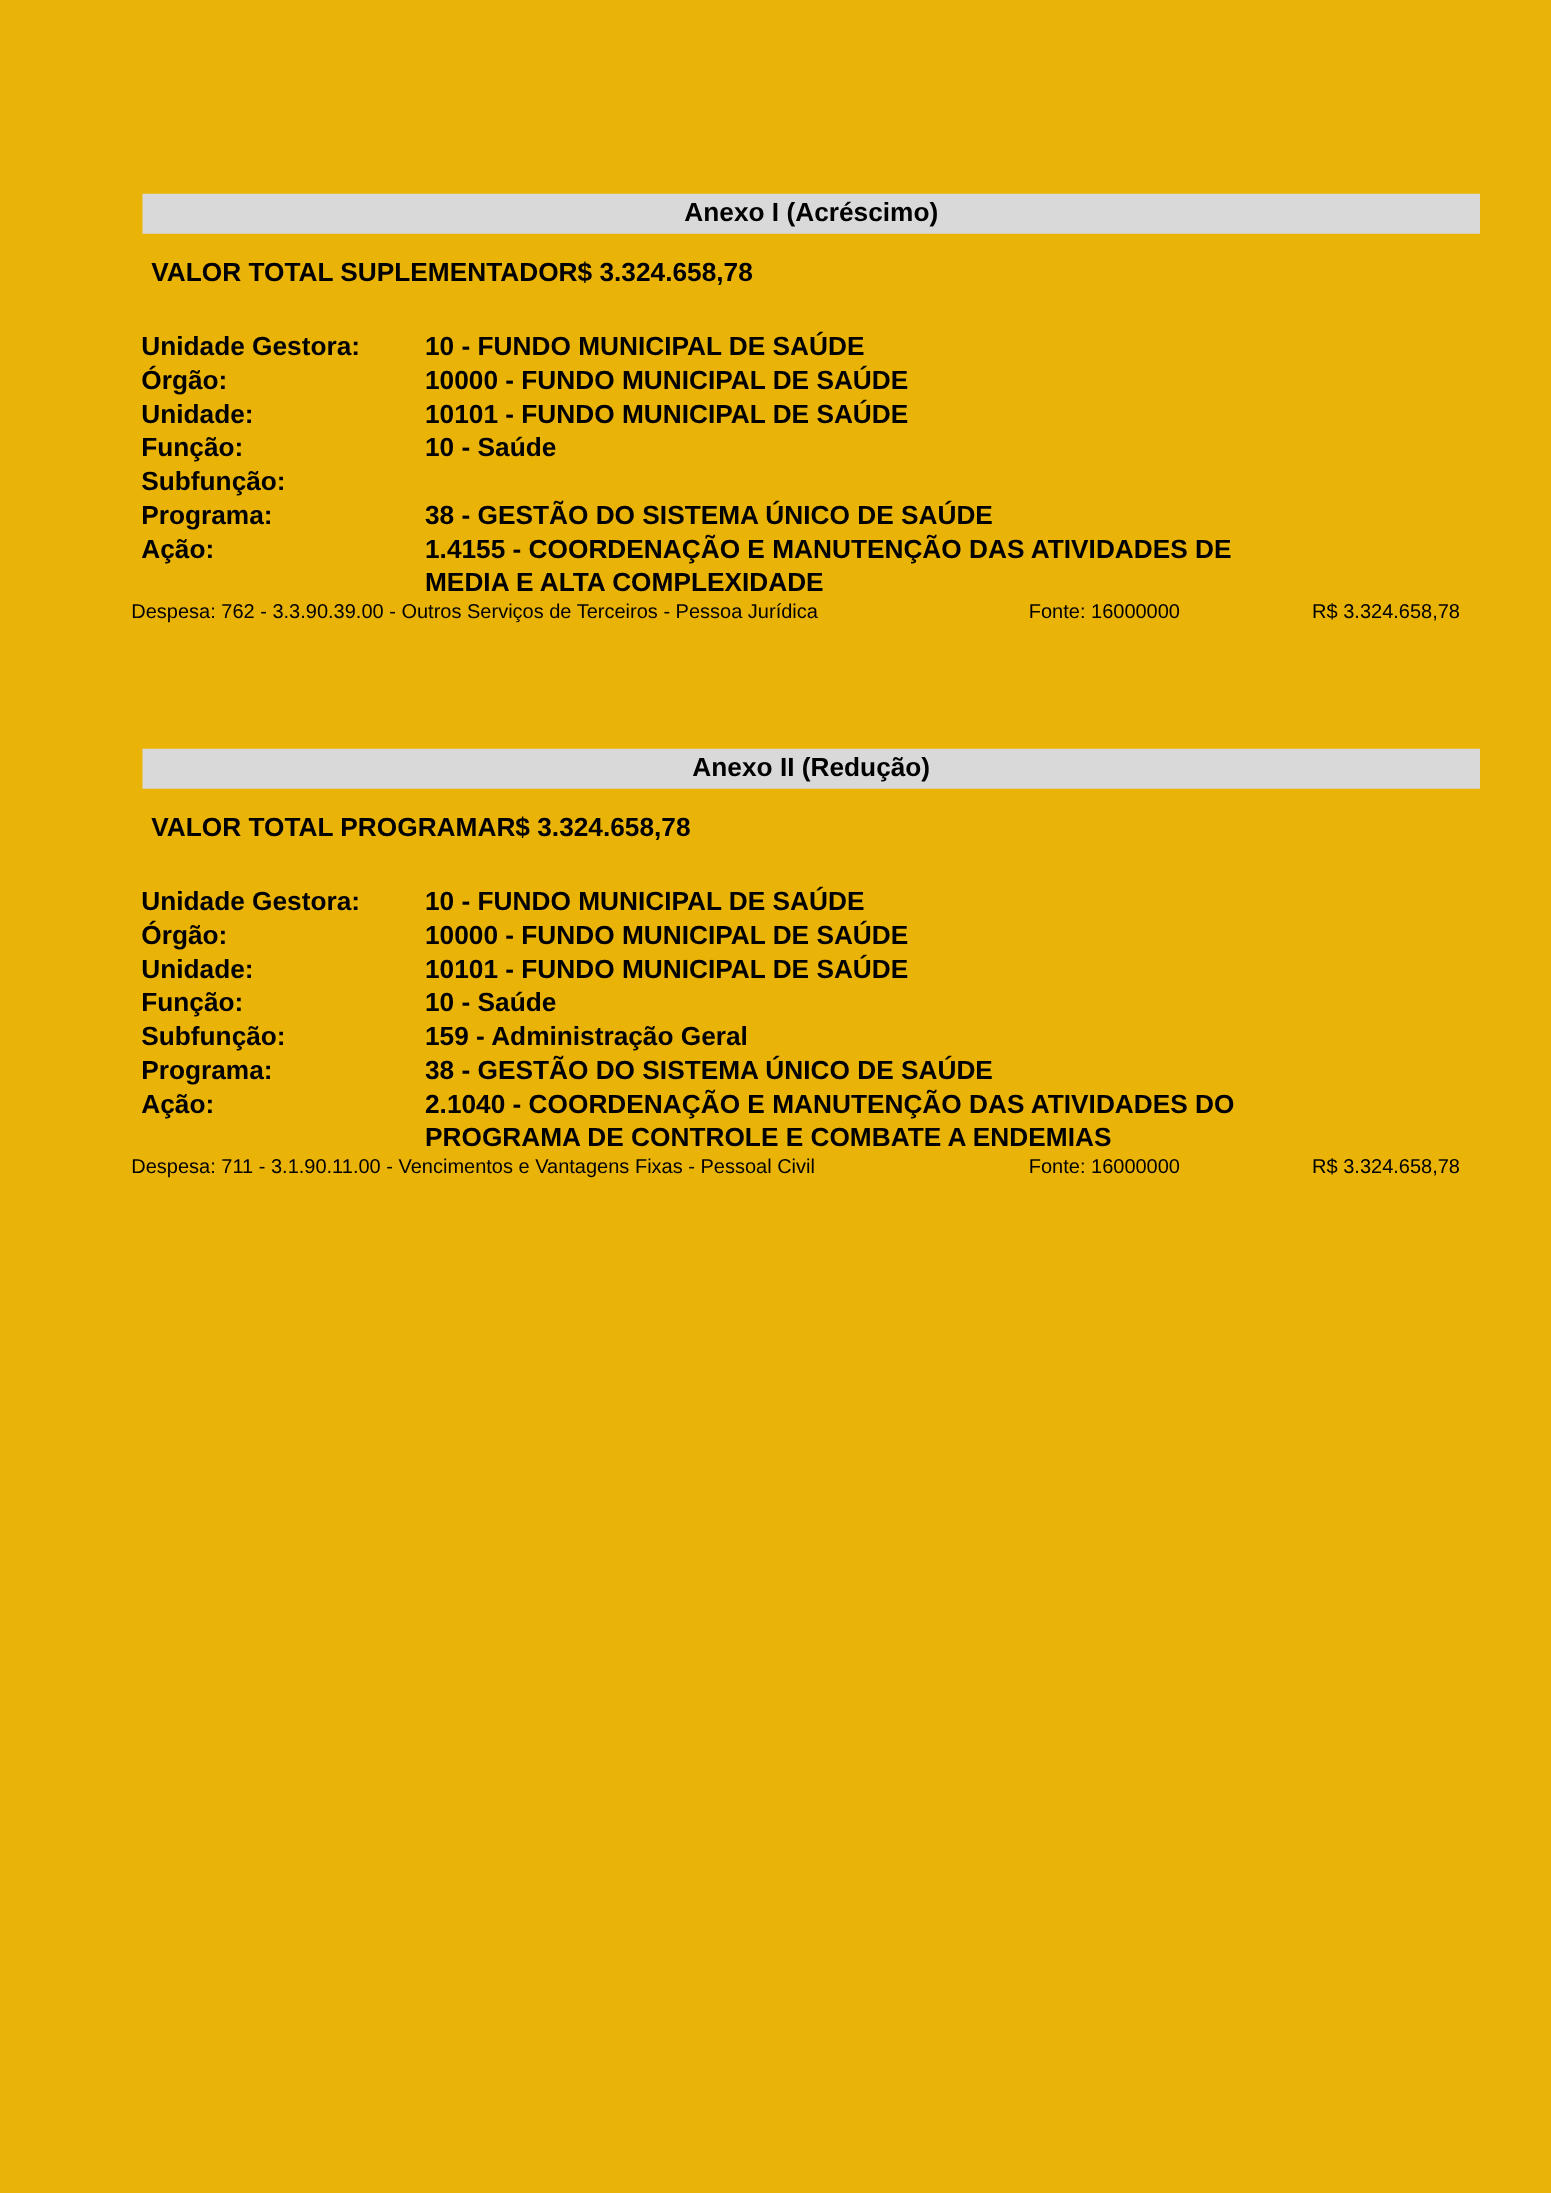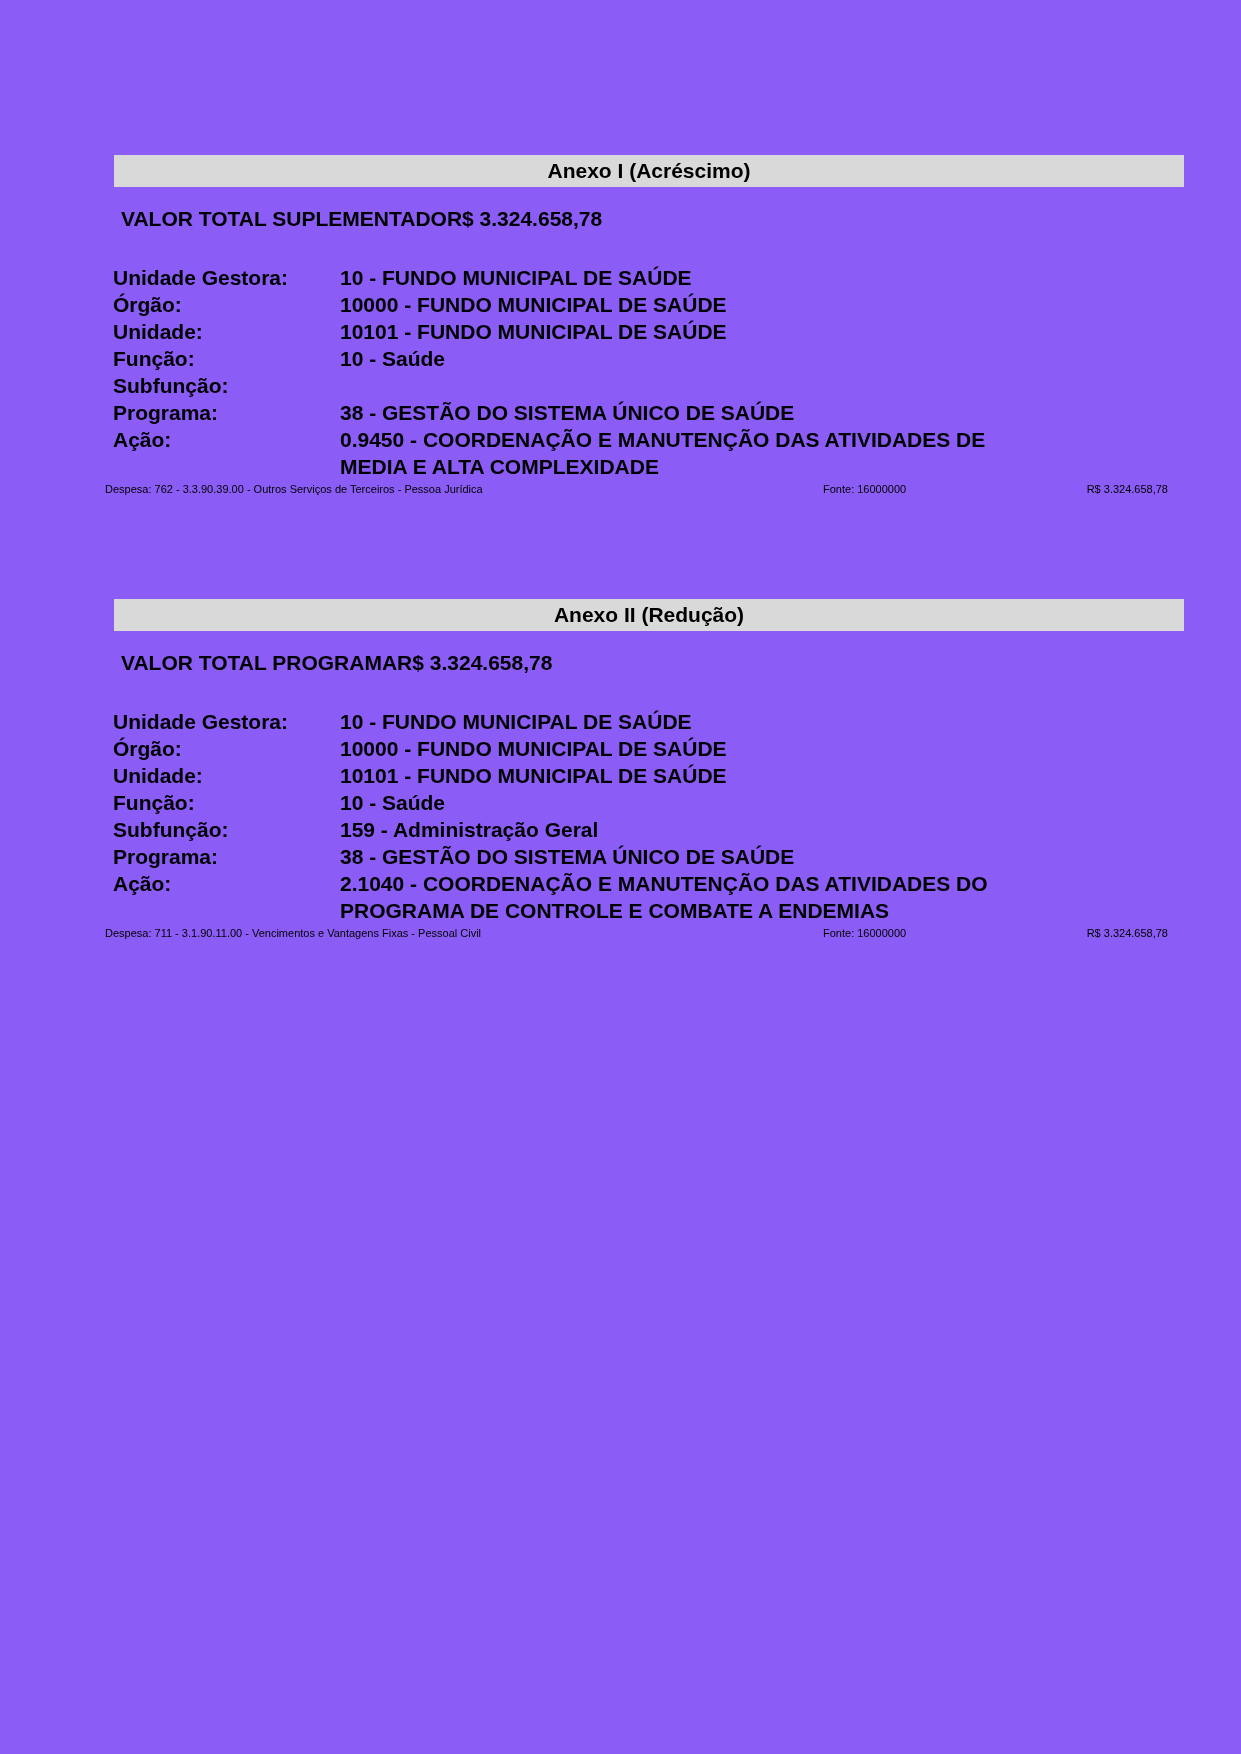--- a/index.html
+++ b/index.html
@@ -58,33 +58,33 @@
   .field-row {
     display: grid;
     grid-template-columns: 227px 1fr;
   }
   .fvalue {
     white-space: pre-line;
   }
   .despesa-row {
     display: grid;
     grid-template-columns: 718px 1fr auto;
-    font-size: 11px;
+    font-size: 16px;
     line-height: 19px;
     padding-right: 16px;
     font-weight: normal;
   }
   .despesa-value {
     text-align: right;
   }
 </style>
 </head>
 <body style="color: rgb(0, 0, 0);">
 
-<div class="page" style="background: #8b5cf6;">
+<div class="page" style="background: #eab308;">
   <div class="content">
 
     <section class="anexo">
       <div class="bar" style="background: rgb(217, 217, 217);">
         <span>Anexo I (Acréscimo)</span>
       </div>
       <div class="total-row">
         <span>VALOR TOTAL SUPLEMENTADO</span>
         <span>R$ 3.324.658,78</span>
       </div>
@@ -107,21 +107,21 @@
         </div>
         <div class="field-row">
           <span class="flabel">Subfunção:</span>
         </div>
         <div class="field-row">
           <span class="flabel">Programa:</span>
           <span class="fvalue">38 - GESTÃO DO SISTEMA ÚNICO DE SAÚDE</span>
         </div>
         <div class="field-row">
           <span class="flabel">Ação:</span>
-          <span class="fvalue">0.9450 - COORDENAÇÃO E MANUTENÇÃO DAS ATIVIDADES DE
+          <span class="fvalue">1.4155 - COORDENAÇÃO E MANUTENÇÃO DAS ATIVIDADES DE
 MEDIA E ALTA COMPLEXIDADE</span>
         </div>
       </div>
       <div class="despesa-row">
         <span>Despesa: 762 - 3.3.90.39.00 - Outros Serviços de Terceiros - Pessoa Jurídica</span>
         <span>Fonte: 16000000</span>
         <span class="despesa-value">R$ 3.324.658,78</span>
       </div>
     </section>
 

